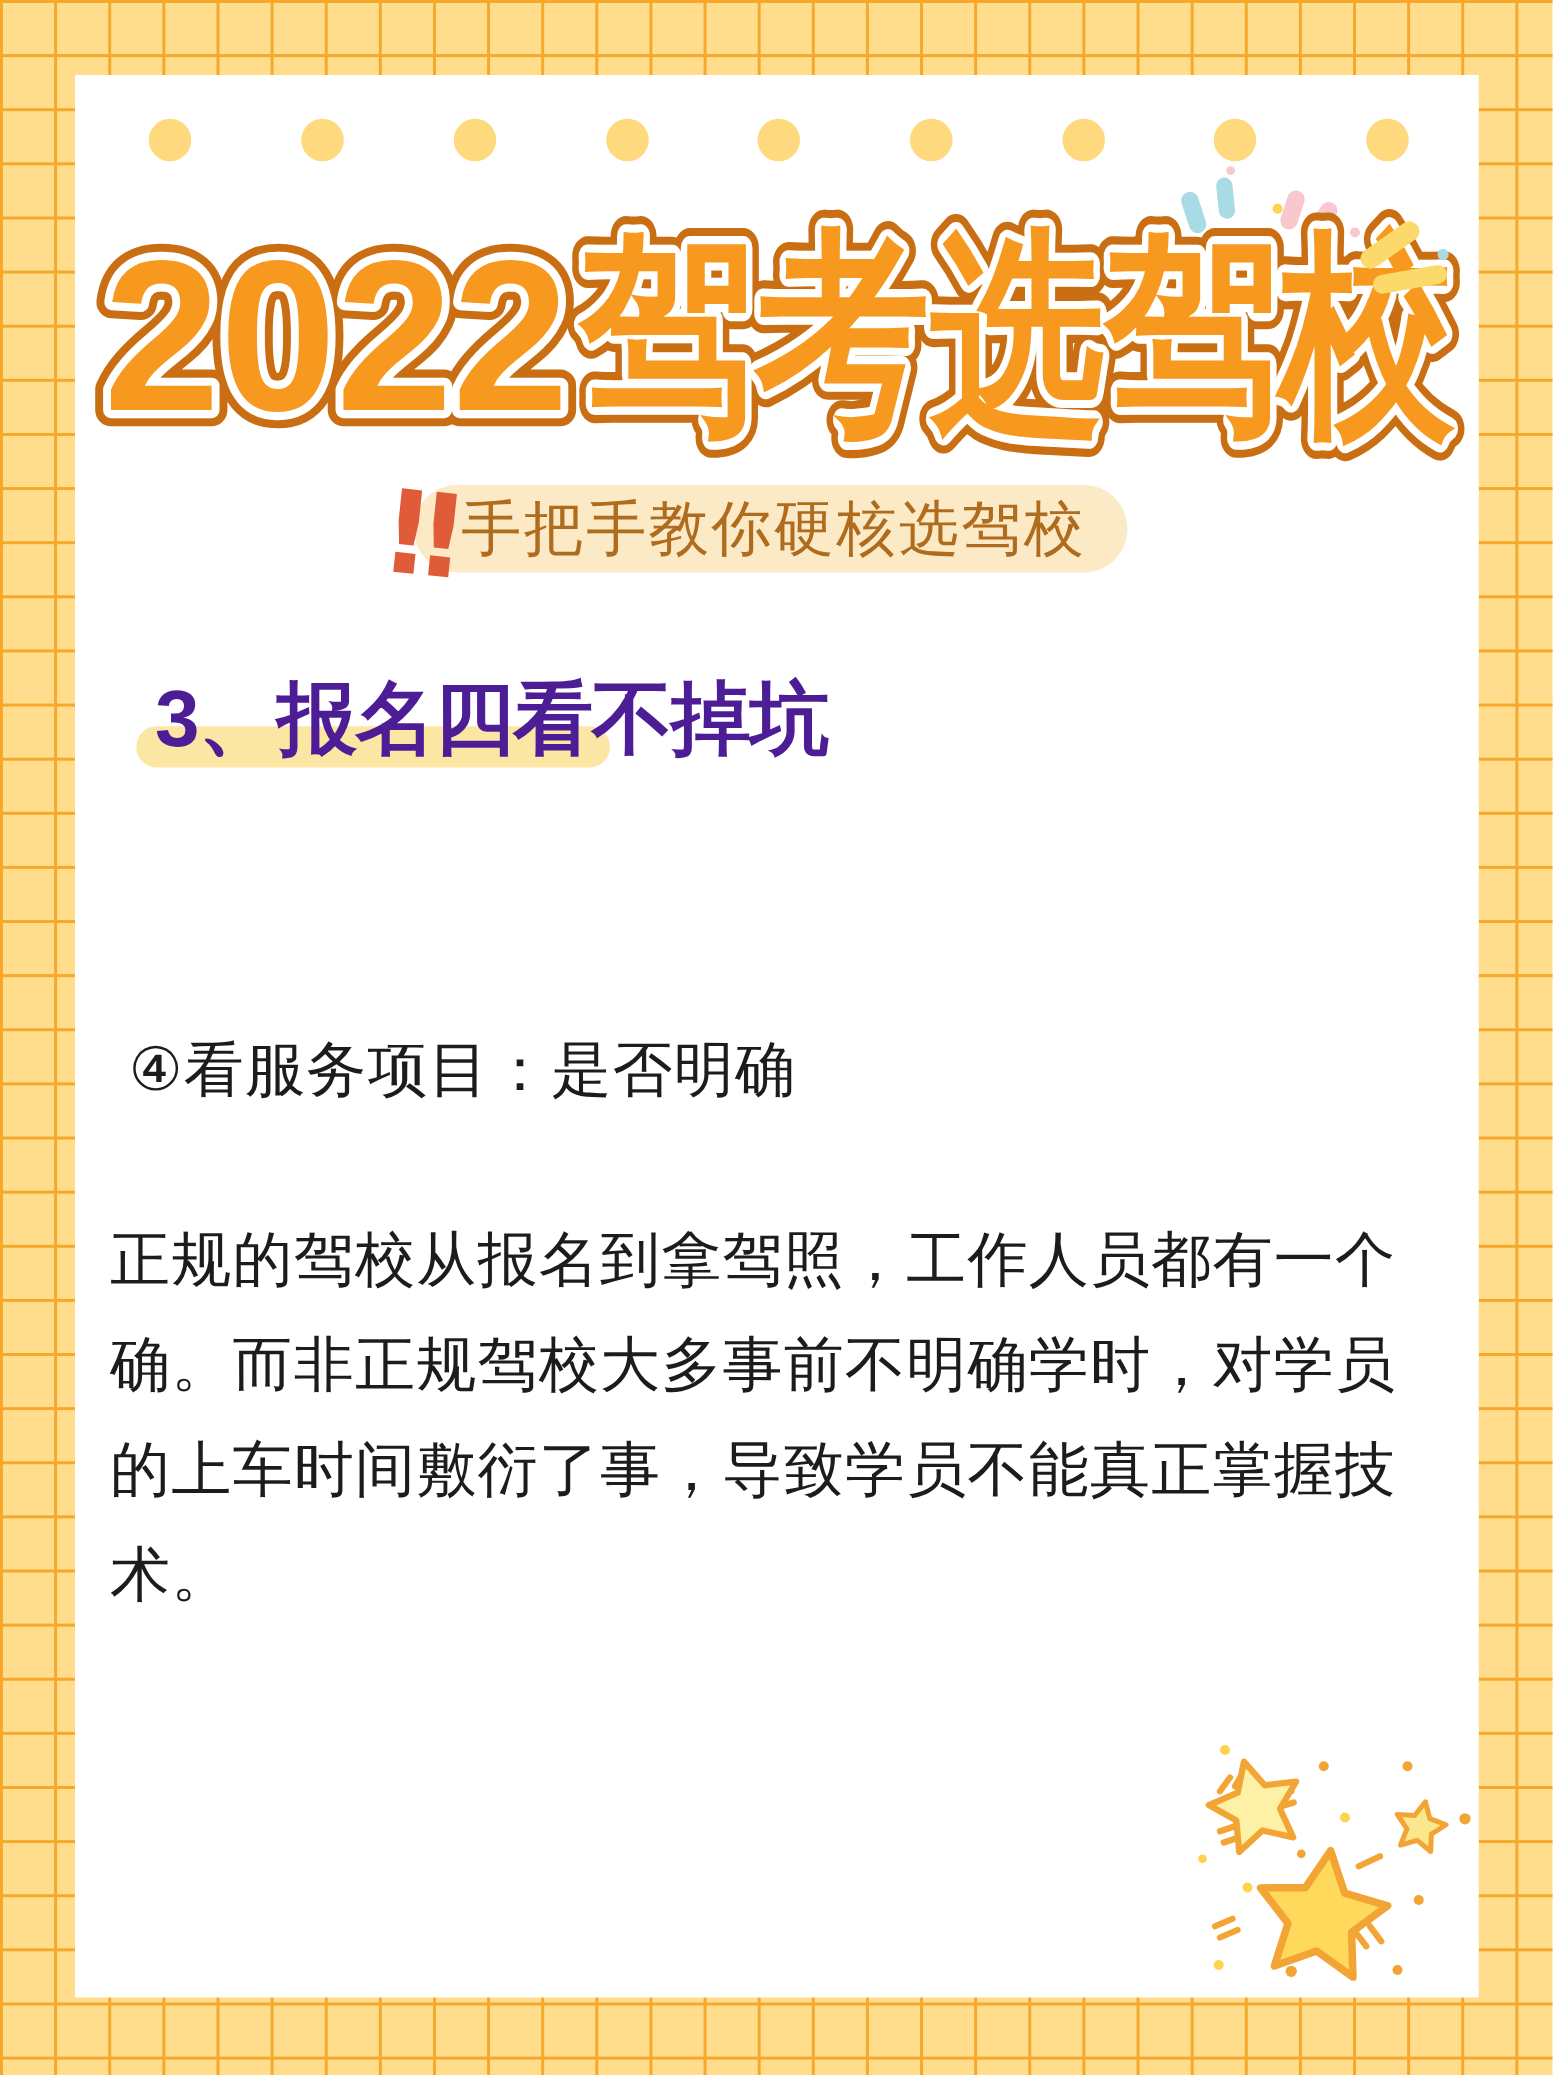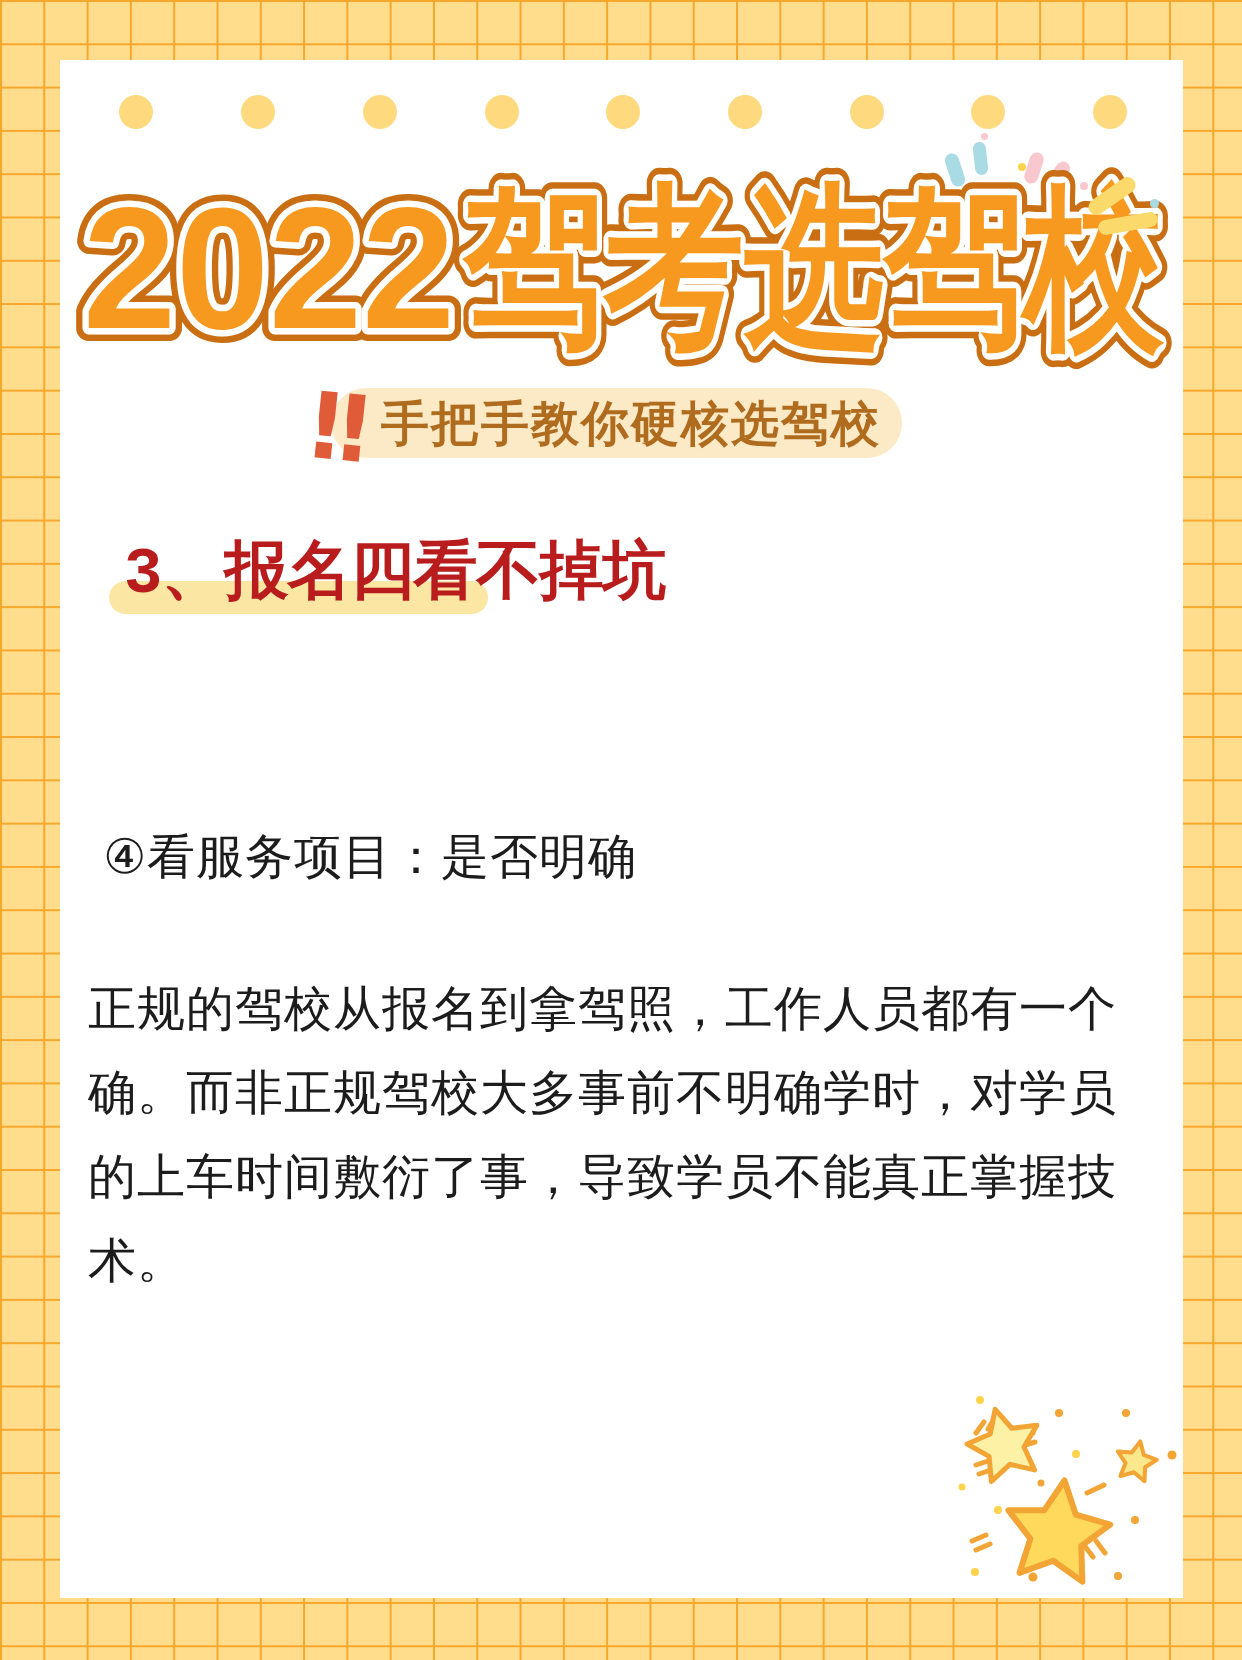--- a/index.html
+++ b/index.html
@@ -24,33 +24,33 @@
   .t-white{stroke:#FFFFFF;stroke-width:13px;fill:none;}
   .t-fill{fill:#F8991F;}
   .t-digits{font-size:172px;}
   .t-cjk{font-size:176px;}
   
   .capsule{position:absolute;border-radius:999px;}
   .cdot{position:absolute;border-radius:50%;}
   
   .badge{position:absolute;left:271px;top:328px;width:571px;height:70px;
     border-radius:35px;background:#FCEAC6;}
-  .badge-label{position:absolute;left:40px;top:0;width:520px;height:70px;
-    line-height:72px;text-align:center;font-size:48px;font-weight:700;
+  .badge-label{position:absolute;left:28px;top:0;width:520px;height:70px;
+    line-height:72px;text-align:center;font-size:48px;font-weight:400;
     color:#B06C1E;letter-spacing:2px;
     font-family:"Liberation Serif","DejaVu Serif",serif;}
   .badge-excl{position:absolute;left:-26px;top:-14px;font-size:92px;font-weight:900;
     color:#E05B38;transform:rotate(6deg);letter-spacing:-14px;
     font-family:"DejaVu Sans",sans-serif;}
   
   .heading-hl{position:absolute;left:49px;top:521px;width:379px;height:33px;
     border-radius:17px;background:#FCE6A4;}
   .heading-text{position:absolute;left:64px;top:480px;font-size:64px;
-    font-weight:900;color:#b91c1c;letter-spacing:-1px;line-height:1.1;
-    font-family:Liberation Mono, monospace;}
+    font-weight:900;color:#4c1d95;letter-spacing:-1px;line-height:1.1;
+    font-family:Liberation Sans, sans-serif;}
   
   .subpoint{position:absolute;left:43px;top:767px;font-size:48px;line-height:60px;
     color:#1C1C1C;letter-spacing:1px;}
   .para{position:absolute;left:28px;top:907px;width:1080px;font-size:48px;
     line-height:84px;color:#1C1C1C;letter-spacing:1px;}
   .para .pline{height:84px;white-space:nowrap;}
   
   .stars-svg{position:absolute;left:870px;top:1325px;overflow:visible;}
   .stars-svg polygon{stroke:#F2A434;vector-effect:non-scaling-stroke;
     stroke-linejoin:round;}

